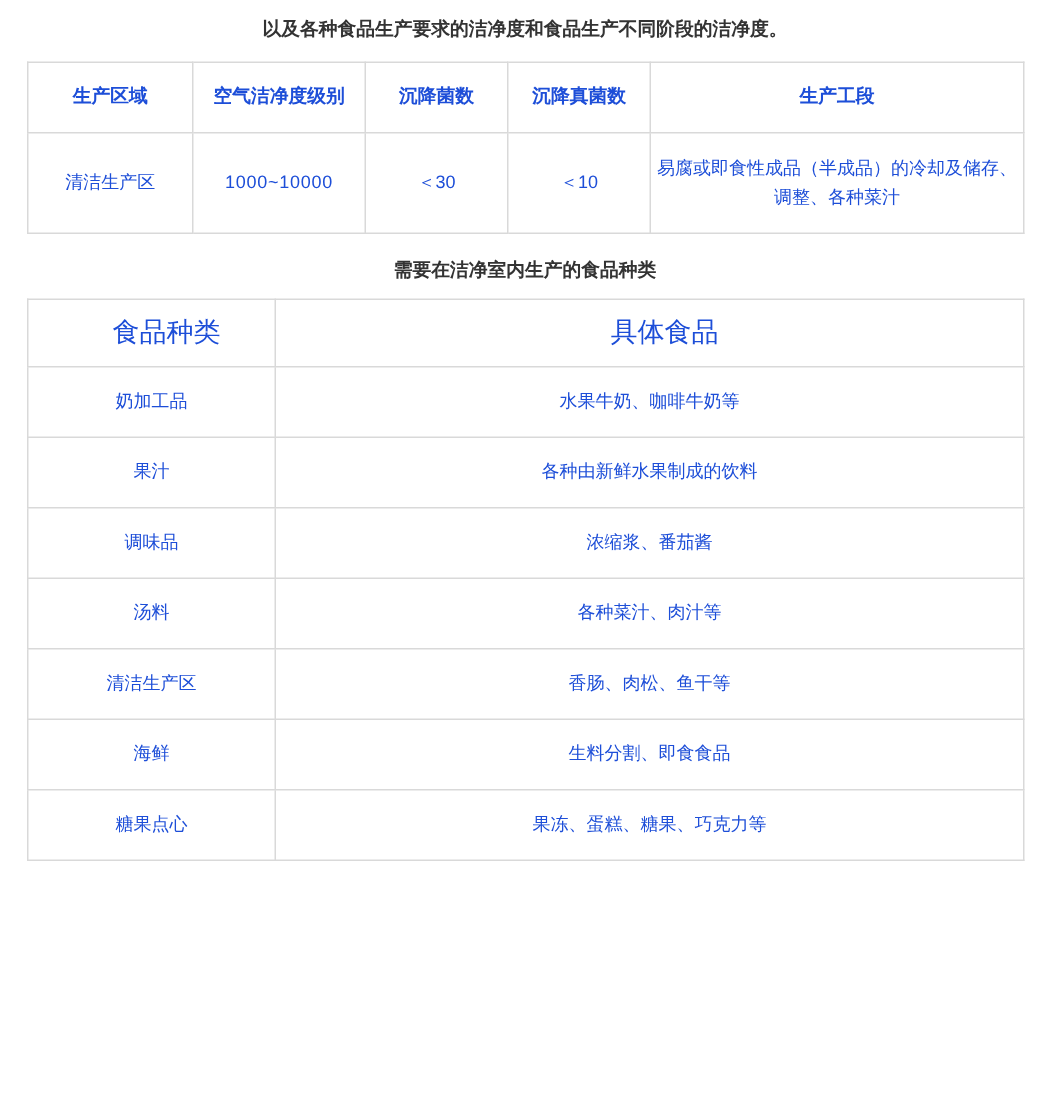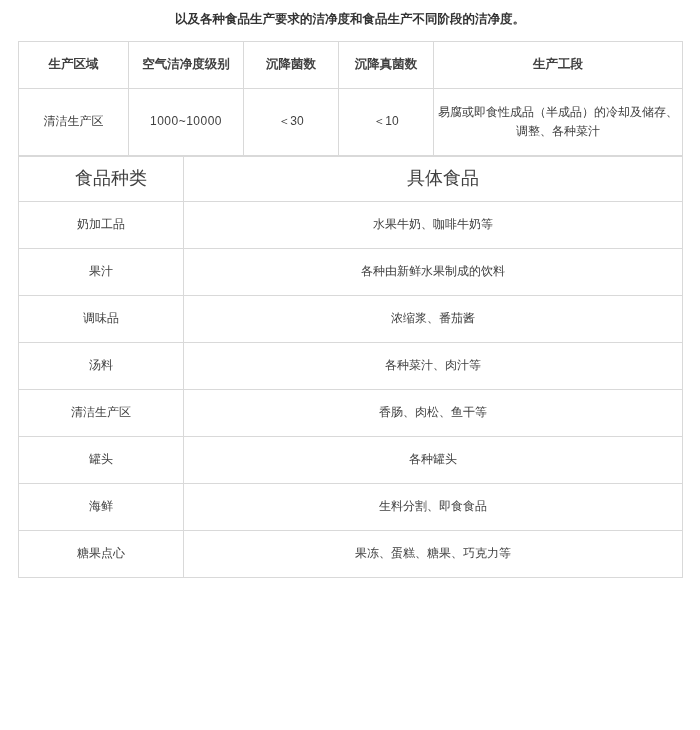--- a/index.html
+++ b/index.html
@@ -33,21 +33,21 @@
   table {
     border-collapse: collapse;
     width: 664px;
     table-layout: fixed;
     margin: 0 auto;
   }
   table td, table th {
     border: 1px solid #d9d9d9;
     text-align: center;
     vertical-align: middle;
-    color: #404040;
+    color: #1d4ed8;
     font-weight: normal;
     padding: 6px 4px;
     line-height: 1.55;
     font-size: 12px;
   }
   
   #t1 th {
     font-weight: bold;
     height: 34px;
     font-size: 12.5px;
@@ -110,20 +110,21 @@
       <tr class="tall">
         <td>清洁生产区</td>
         <td class="num-lt">1000~10000</td>
         <td>＜30</td>
         <td>＜10</td>
         <td>易腐或即食性成品（半成品）的冷却及储存、调整、各种菜汁</td>
       </tr>
     </tbody>
   </table>
 
+  <div class="mid">需要在洁净室内生产的食品种类</div>
 
   <table id="t2">
     <colgroup>
       <col class="k">
         <col class="v">
     </colgroup>
     <thead>
       <tr>
         <th>食品种类</th>
         <th>具体食品</th>
@@ -144,24 +145,20 @@
       </tr>
       <tr>
         <td>汤料</td>
         <td>各种菜汁、肉汁等</td>
       </tr>
       <tr>
         <td>清洁生产区</td>
         <td>香肠、肉松、鱼干等</td>
       </tr>
       <tr>
-        <td>罐头</td>
-        <td>各种罐头</td>
-      </tr>
-      <tr>
         <td>海鲜</td>
         <td>生料分割、即食食品</td>
       </tr>
       <tr>
         <td>糖果点心</td>
         <td>果冻、蛋糕、糖果、巧克力等</td>
       </tr>
 
     </tbody>
   </table>

